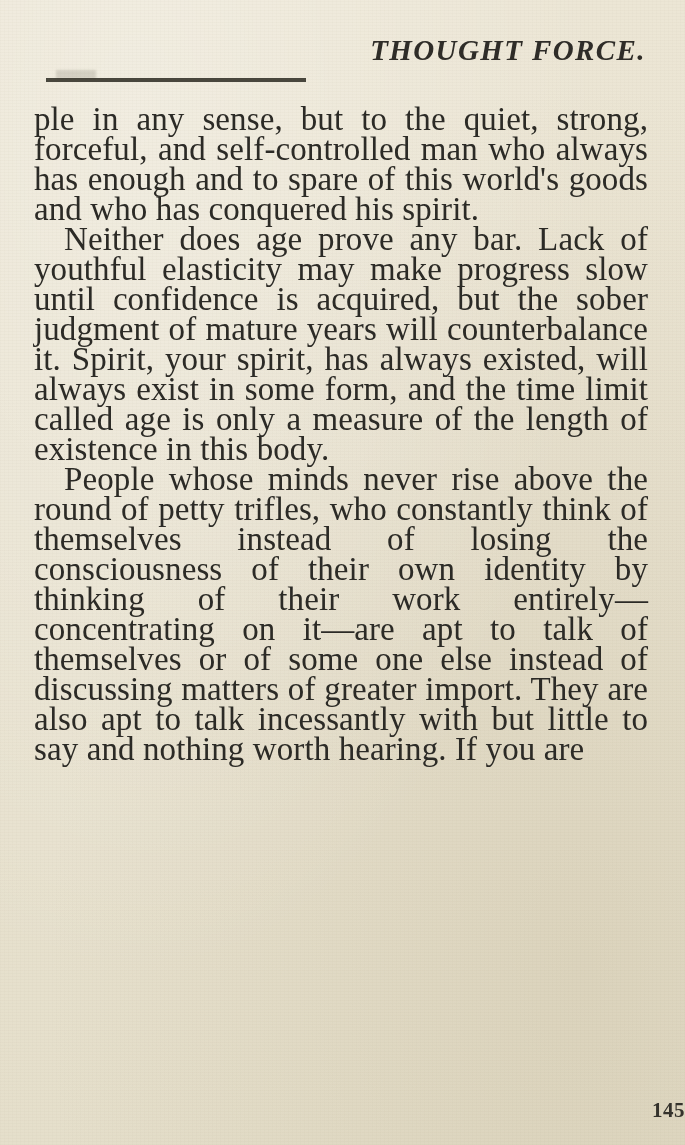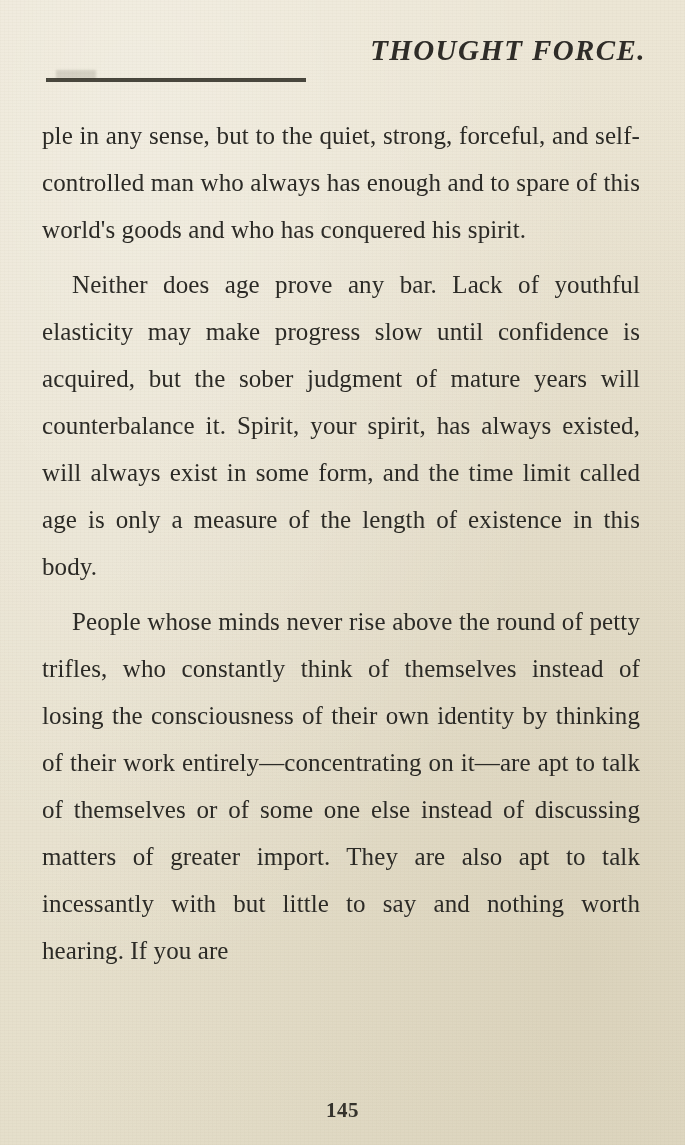--- a/index.html
+++ b/index.html
@@ -72,41 +72,41 @@
     filter: blur(1.2px);
   }
 
   .body-text {
     position: absolute;
     left: 34px;
     top: 104px;
     width: 614px;
   }
   .body-text p {
-    margin: 8px;
-    font-size: 25px;
-    line-height: 47px;
+    margin: 0;
+    font-size: 33px;
+    line-height: 30px;
     text-align: justify;
     text-align-last: left;
     letter-spacing: 0.1px;
     color: #2b2a26;
     -webkit-font-smoothing: none;
   }
   .body-text p.indent {
     text-indent: 30px;
   }
   .body-text p + p {
     margin-top: 0;
   }
   .page-number {
     position: absolute;
     left: 0;
     right: 0;
     top: 1098px;
-    text-align: center;
+    text-align: right;
     font-size: 21px;
     font-weight: bold;
     letter-spacing: 0.5px;
     color: #34322c;
   }
 </style>
 </head>
 <body>
 
 <div class="page">

